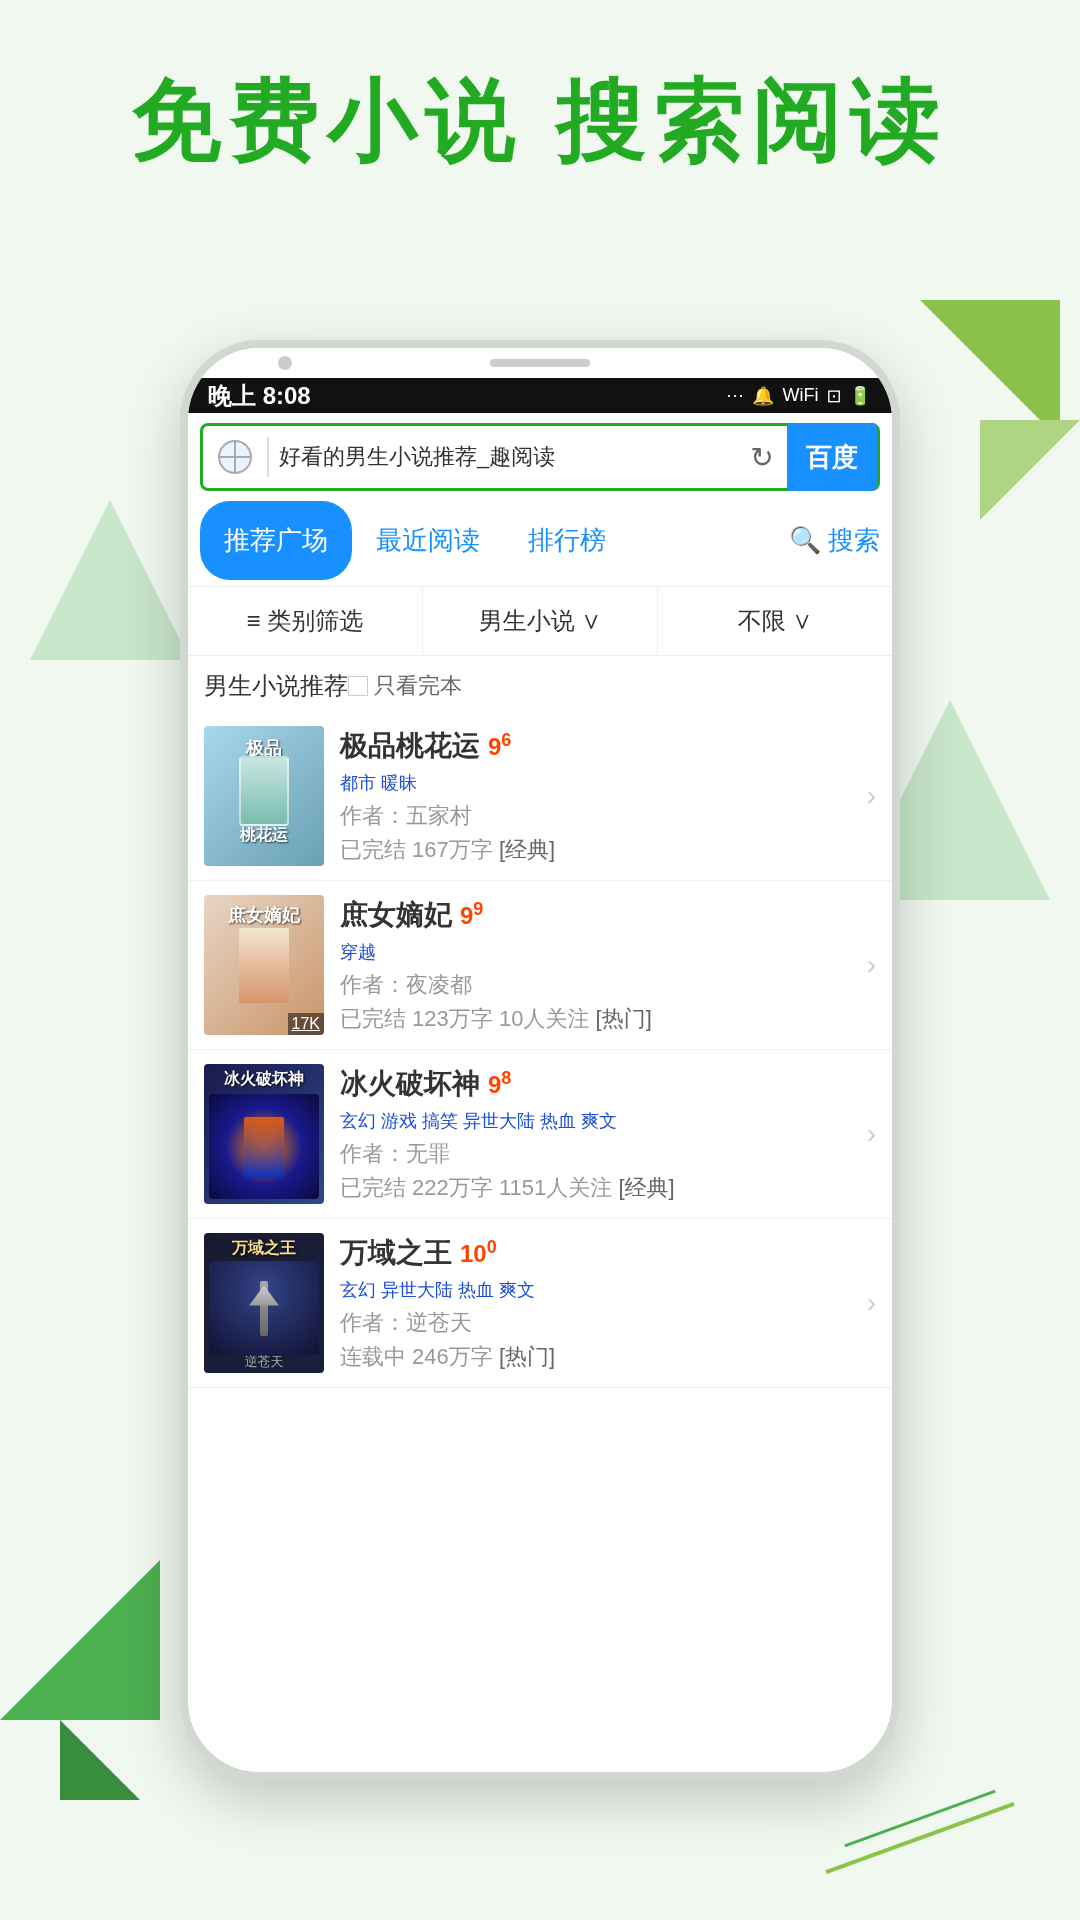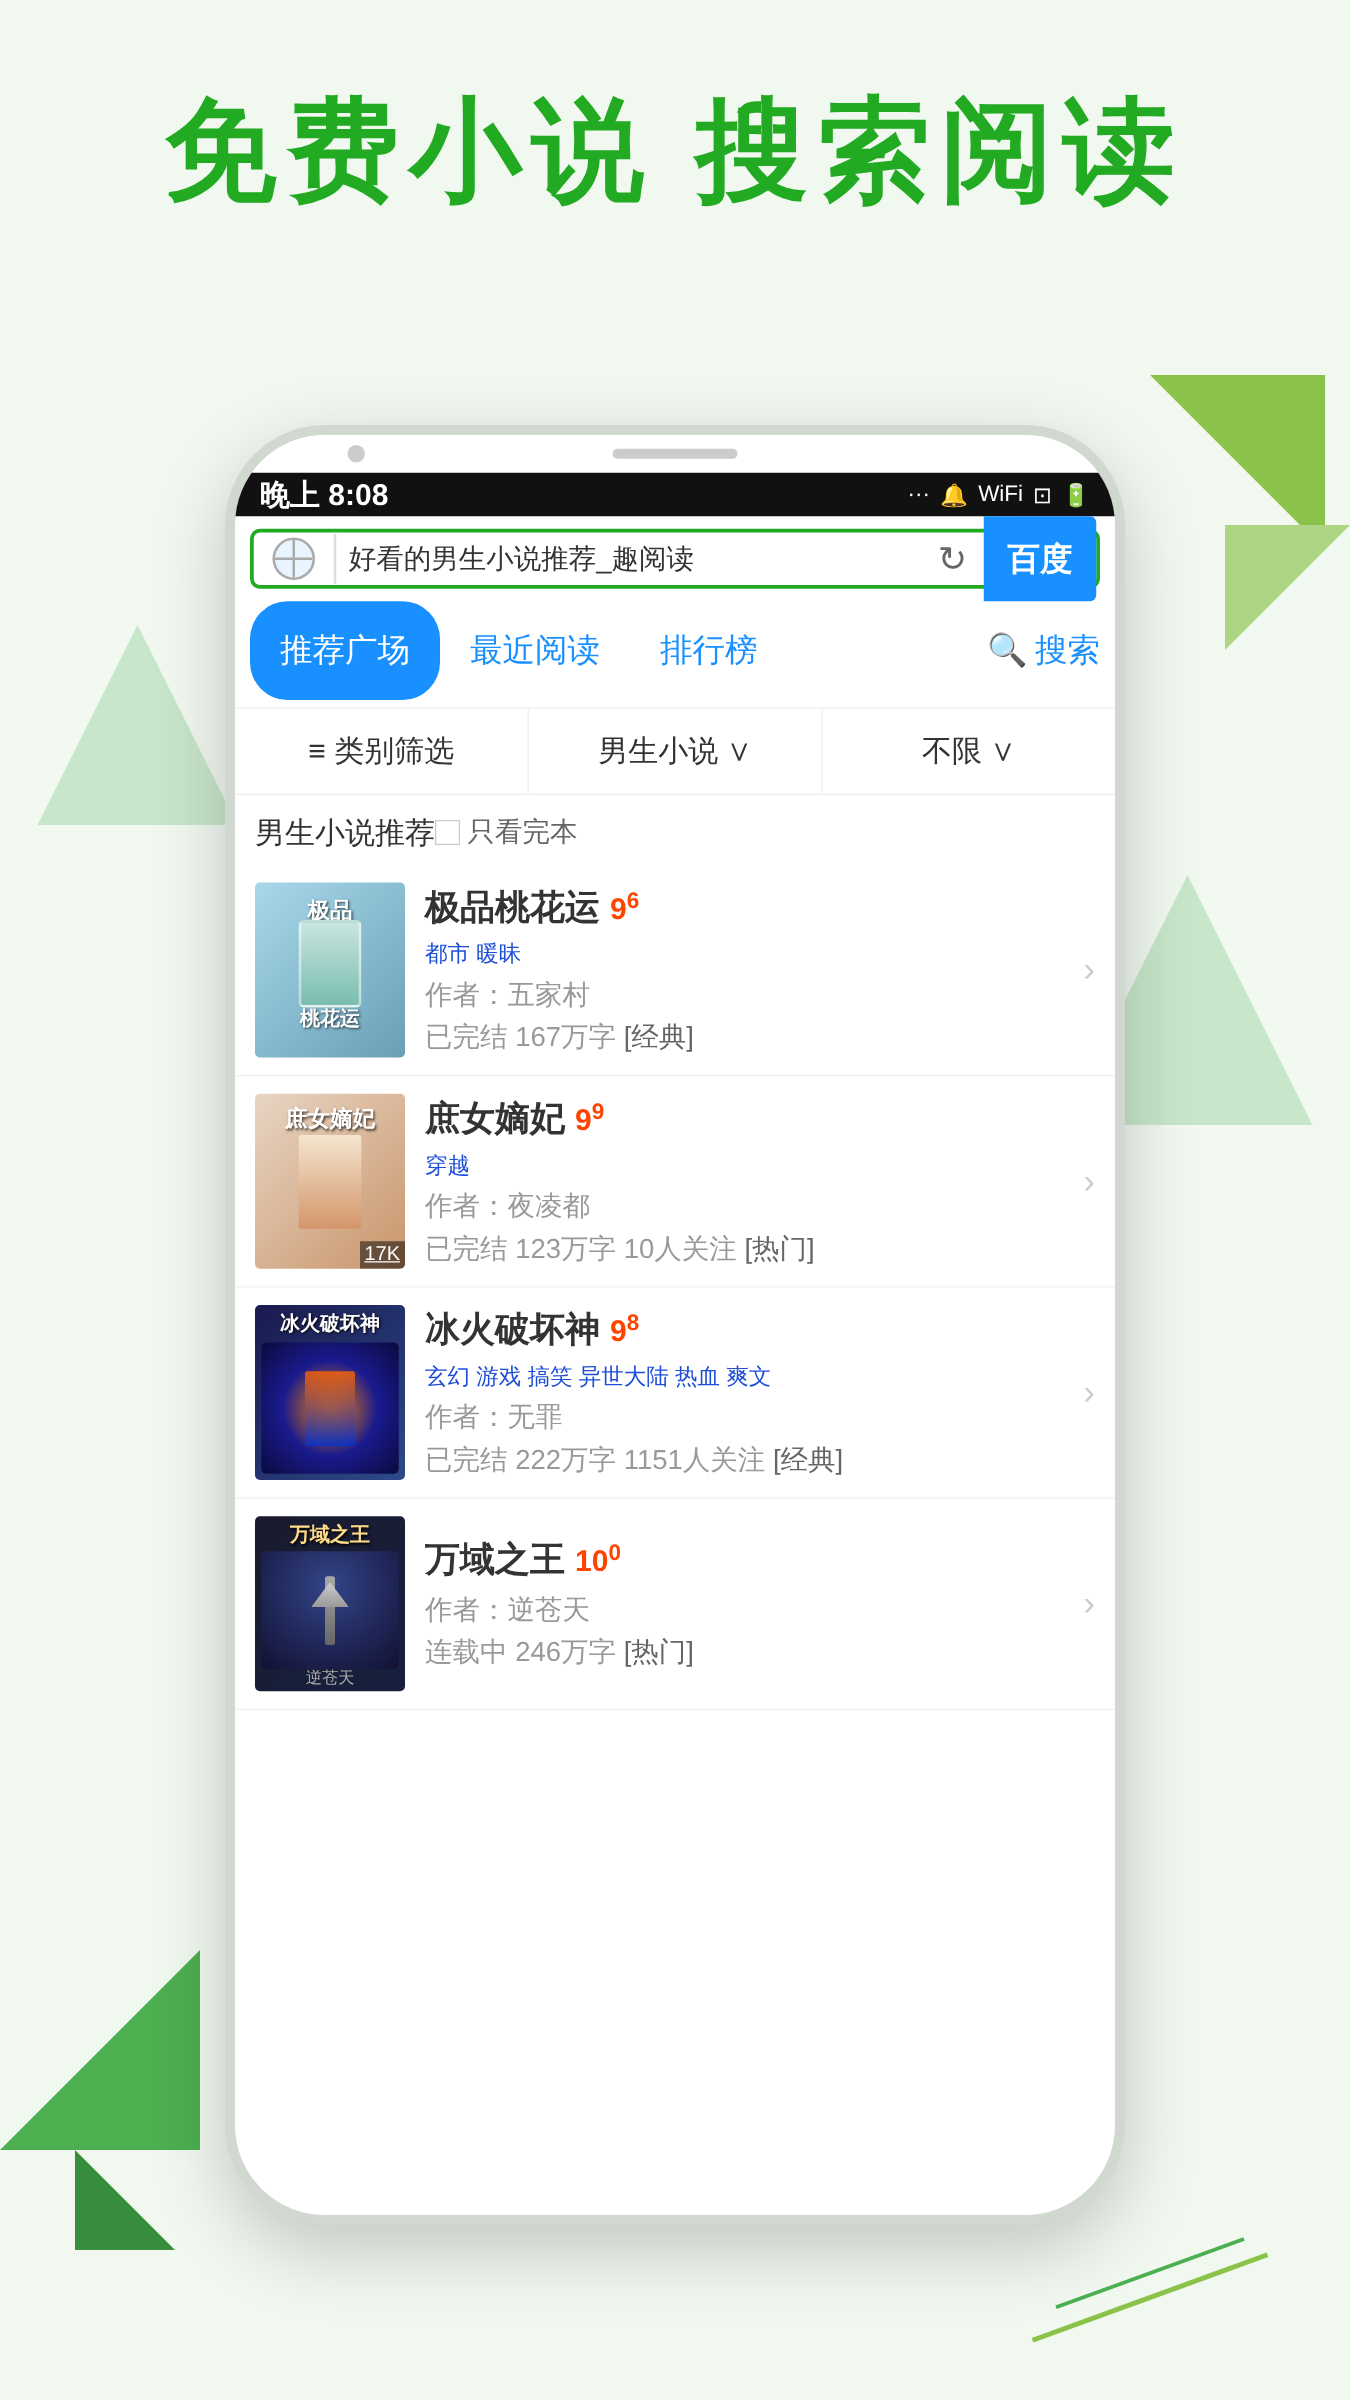--- a/index.html
+++ b/index.html
@@ -81,21 +81,21 @@
     .status-icons { display: flex; gap: 8px; align-items: center; font-size: 18px; }
 
     
     .browser-bar {
       background: #fff;
       border: 3px solid #22aa22;
       margin: 10px 12px;
       border-radius: 8px;
       display: flex;
       align-items: center;
-      height: 48px;
+      height: 68px;
     }
     .browser-icon {
       width: 44px;
       height: 44px;
       margin: 0 10px;
       display: flex;
       align-items: center;
       justify-content: center;
     }
     .globe-icon {
@@ -557,20 +557,21 @@
             <div style="position:absolute;top:5px;left:50%;transform:translateX(-50%);width:30px;height:20px;background:linear-gradient(180deg,#cccccc,#999999);clip-path:polygon(50% 0%,0% 100%,100% 100%);"></div>
           </div>
         </div>
         <div style="position:absolute;bottom:2px;left:0;right:0;text-align:center;color:#aaa;font-size:13px;">逆苍天</div>
       </div>
       <div class="book-info">
         <div class="book-title-row">
           <span class="book-title">万域之王</span>
           <span class="book-rating">10<sup>0</sup></span>
         </div>
+        <div class="book-genre">玄幻 异世大陆 热血 爽文</div>
         <div class="book-author">作者：逆苍天</div>
         <div class="book-meta">
           <span>连载中 246万字</span> <span class="tag">[热门]</span>
         </div>
       </div>
       <div class="book-arrow">›</div>
     </div>
 
   </div>
 </div>

